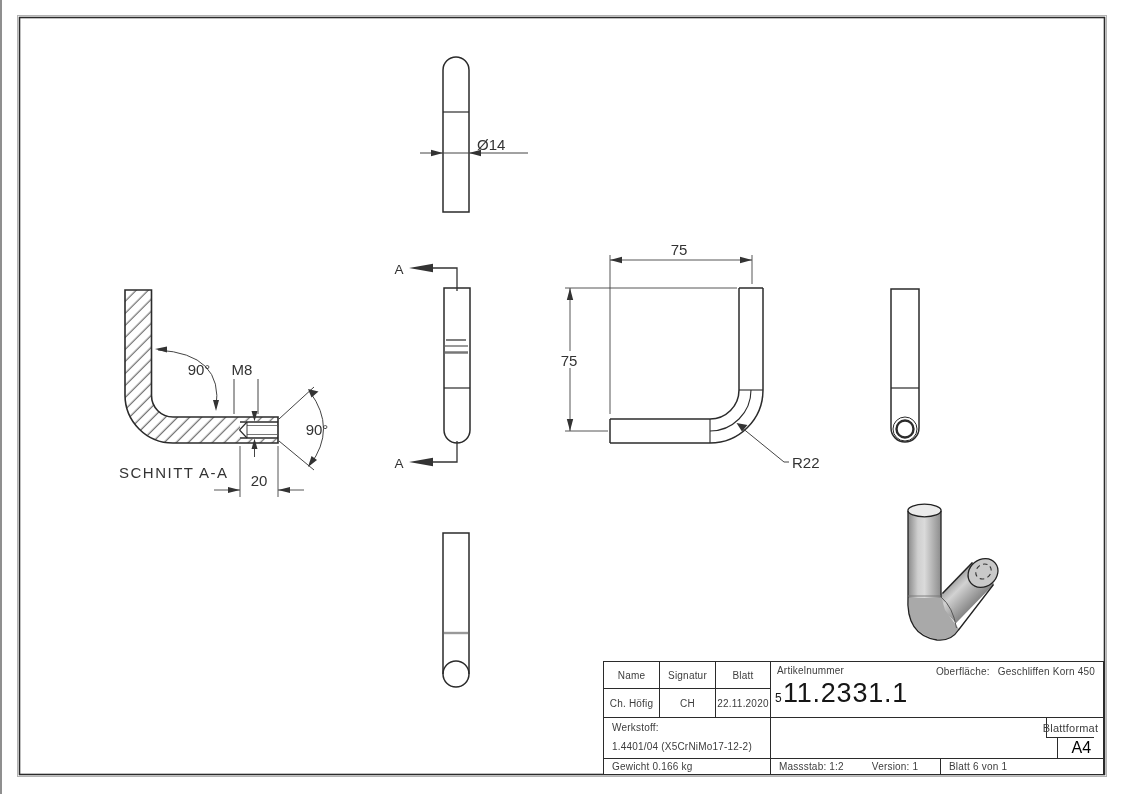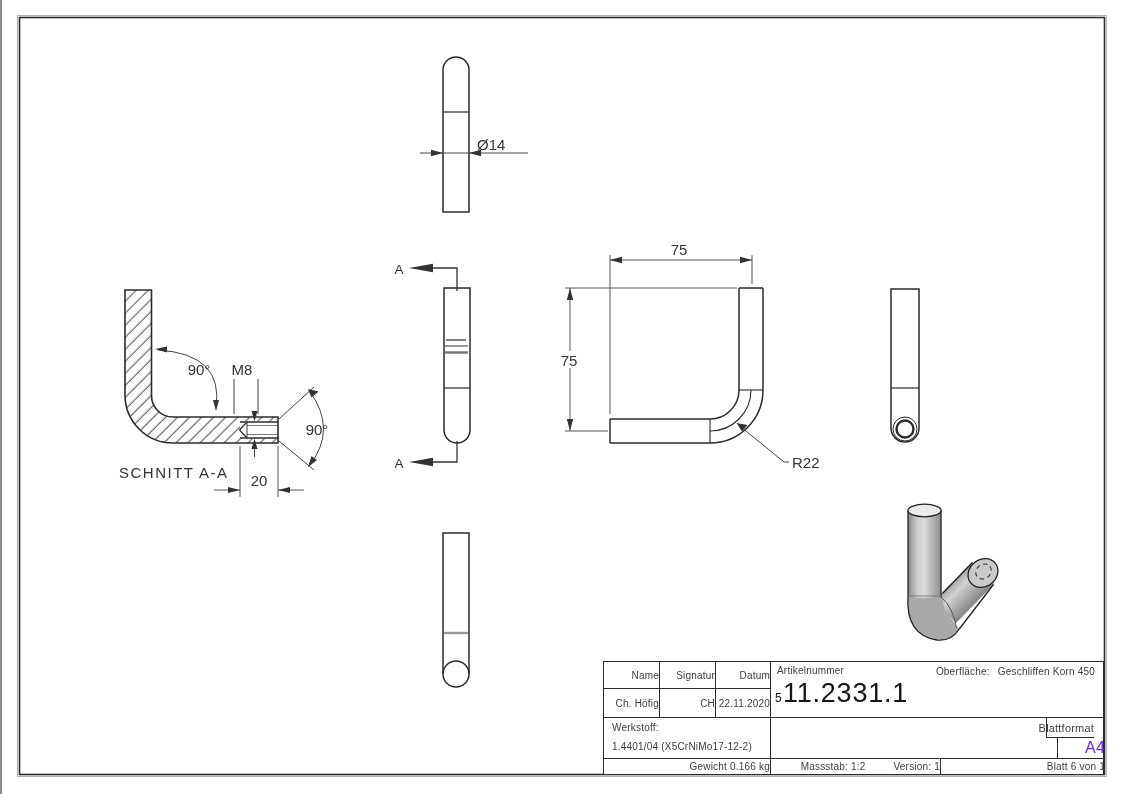--- a/index.html
+++ b/index.html
@@ -8,36 +8,36 @@
   .stage svg{position:absolute;left:0;top:0;}
   svg text{font-family:"Liberation Sans",sans-serif;fill:#333;}
   .dimtxt{font-size:15px;}
   .cuttxt{font-size:13.5px;}
   .sectxt{font-size:15px;letter-spacing:1.5px;}
 
   
   .tb{position:absolute;left:603px;top:661px;width:501px;height:114px;
       box-sizing:border-box;border:1.5px solid #2b2b2b;background:#fff;
       color:#3d3d3d;font-size:10px;letter-spacing:0.2px;}
-  .tb .cell{position:absolute;box-sizing:border-box;justify-content:flex-end;}
+  .tb .cell{position:absolute;box-sizing:border-box;}
   .br{border-right:1.5px solid #2b2b2b;}
   .bb{border-bottom:1.5px solid #2b2b2b;}
   .bl{border-left:1.5px solid #2b2b2b;}
   .cen{display:flex;align-items:center;justify-content:center;}
   .c-name-h{left:0;top:0;width:56px;height:27px;}
   .c-sig-h{left:56px;top:0;width:56px;height:27px;}
   .c-dat-h{left:112px;top:0;width:55px;height:27px;}
   .c-art{left:167px;top:0;width:334px;height:56px;}
   .c-name-v{left:0;top:27px;width:56px;height:29px;}
   .c-sig-v{left:56px;top:27px;width:56px;height:29px;}
   .c-dat-v{left:112px;top:27px;width:55px;height:29px;}
   .c-werk{left:0;top:56px;width:167px;height:41px;}
   .c-mid{left:167px;top:56px;width:286px;height:41px;}
   .c-bfl{left:442px;top:56px;width:48px;height:20px;font-size:11px;}
-  .c-a4{left:453px;top:76px;width:48px;height:21px;font-size:16px;color:#6d28d9;}
+  .c-a4{left:453px;top:76px;width:48px;height:21px;font-size:16px;color:#000000;}
   .c-gew{left:0;top:97px;width:167px;height:15.5px;display:flex;align-items:center;padding-left:8px;}
   .c-mas{left:167px;top:97px;width:170px;height:15.5px;display:flex;align-items:center;gap:28px;padding-left:8px;}
   .c-bla{left:337px;top:97px;width:164px;height:15.5px;display:flex;align-items:center;padding-left:8px;}
   .art-label{position:absolute;left:6px;top:3px;}
   .oberfl{position:absolute;right:10px;top:4px;}
   .oberfl .val{margin-left:8px;}
   .artnum{position:absolute;left:4px;top:20px;display:flex;align-items:flex-end;color:#151515;}
   .artnum .pre{font-size:12px;line-height:12px;margin-right:1px;}
   .artnum .num{font-size:27px;line-height:22px;letter-spacing:0.8px;}
   .werk1{position:absolute;left:8px;top:4px;}
@@ -221,21 +221,21 @@
 </svg>
 
 <div class="tb">
   <div class="cell c-name-h br bb cen">
         <span>Name</span>
       </div>
   <div class="cell c-sig-h br bb cen">
         <span>Signatur</span>
       </div>
   <div class="cell c-dat-h br bb cen">
-        <span>Datum</span>
+        <span>Blatt</span>
       </div>
 
   <div class="cell c-art bb">
     <span class="art-label">Artikelnummer</span>
     <span class="oberfl">
       <span>Oberfläche:</span><span class="val">Geschliffen Korn 450</span>
     </span>
     <span class="artnum">
       <span class="pre">5</span>
       <span class="num">11.2331.1</span>

